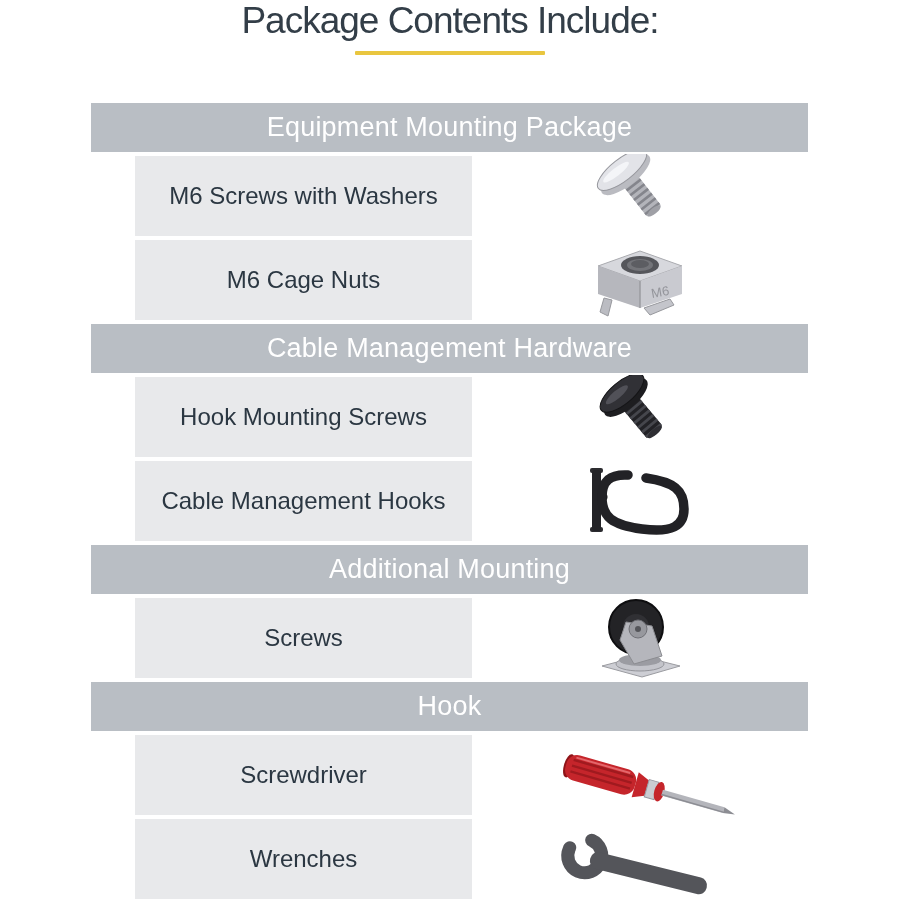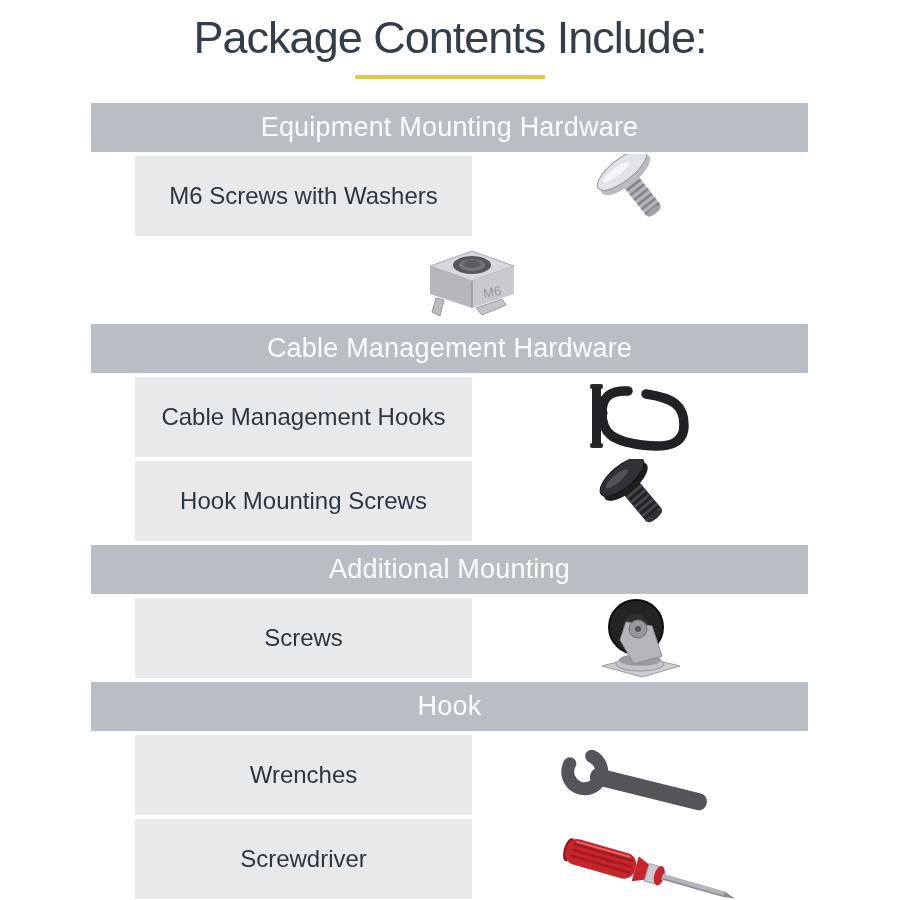--- a/index.html
+++ b/index.html
@@ -2,23 +2,23 @@
 <html><head>
 <meta charset="utf-8">
 <style>
   html,body{margin:0;padding:0;}
   body{
     width:900px;height:900px;background:#ffffff;
     font-family:"Liberation Sans", sans-serif;
     position:relative;overflow:hidden;
   }
   .title{
-    margin:12px;padding-top:1px;
+    margin:0;padding-top:1px;
     text-align:center;
-    font-size:45px;font-weight:300;letter-spacing:-1px;
+    font-size:37px;font-weight:300;letter-spacing:-1px;
     color:#333e48;line-height:1.1;
   }
   .title-rule{
     width:190px;height:4px;background:#e9c63f;
     margin:9px auto 0 auto;border-radius:1px;
   }
   .contents-table{
     position:absolute;left:91px;top:103px;width:717px;
   }
   .section-header{
@@ -45,82 +45,83 @@
   .item-image svg{display:block;}
 </style>
 </head>
 <body>
 
 <h1 class="title">Package Contents Include:</h1>
 <div class="title-rule"></div>
 
 <div class="contents-table">
 
-  <div class="section-header">Equipment Mounting Hardware</div>
+  <div class="section-header">Equipment Mounting Package</div>
 
   <div class="item-row">
     <div class="item-label">M6 Screws with Washers</div>
     <div class="item-image">
       <svg width="200" height="84" viewBox="0 0 200 84">
         <g transform="translate(82,16) rotate(-38)">
           <rect x="-9" y="6" width="18" height="47" rx="3" fill="#b3b4ba"></rect>
           <path stroke="#84858c" stroke-width="2.6" d="M-9 13 h18 M-9 19 h18 M-9 25 h18 M-9 31 h18 M-9 37 h18 M-9 43 h18 M-9 49 h18"></path>
           <ellipse cx="0" cy="52" rx="8" ry="3" fill="#9fa0a6"></ellipse>
           <ellipse cx="0" cy="6" rx="30" ry="11" fill="#babbc1"></ellipse>
           <ellipse cx="0" cy="0" rx="30" ry="11" fill="#e2e3e8" stroke="#96979d" stroke-width="1"></ellipse>
           <ellipse cx="-6" cy="-2" rx="16" ry="4" fill="#f4f5f8"></ellipse>
         </g>
       </svg>
     </div>
   </div>
 
   <div class="item-row">
+    <div class="item-label">M6 Cage Nuts</div>
     <div class="item-image">
       <svg width="200" height="84" viewBox="0 0 200 84">
         <polygon points="58,28 100,13 142,28 100,43" fill="#d7d8dd" stroke="#a9aaaf" stroke-width="1"></polygon>
         <ellipse cx="100" cy="27" rx="19" ry="9" fill="#55565b"></ellipse>
         <ellipse cx="100" cy="27" rx="13" ry="6" fill="#737479"></ellipse>
         <ellipse cx="100" cy="26" rx="9" ry="4" fill="#5c5d62"></ellipse>
         <polygon points="58,28 58,56 100,70 100,43" fill="#b6b7bd"></polygon>
         <polygon points="100,43 100,70 142,56 142,28" fill="#c9cad0"></polygon>
         <line x1="100" y1="43" x2="100" y2="70" stroke="#9a9ba0" stroke-width="1.5"></line>
         <text x="112" y="60" font-size="13" fill="#94959b" font-family="Liberation Sans, sans-serif" transform="rotate(-10 112 60)">M6</text>
         <polygon points="64,60 60,74 68,78 72,62" fill="#bbbcc2" stroke="#97989d" stroke-width="1"></polygon>
         <polygon points="104,70 130,61 134,67 110,77" fill="#c4c5cb" stroke="#97989d" stroke-width="1"></polygon>
       </svg>
     </div>
   </div>
 
   <div class="section-header">Cable Management Hardware</div>
 
   <div class="item-row">
-    <div class="item-label">Cable Management Hooks</div>
-    <div class="item-image">
-      <svg width="200" height="84" viewBox="0 0 200 84">
-        <rect x="50" y="9" width="13" height="5" rx="2" fill="#2c2c30"></rect>
-        <rect x="50" y="68" width="13" height="5" rx="2" fill="#2c2c30"></rect>
-        <rect x="52" y="11" width="9" height="61" rx="3" fill="#232327"></rect>
-        <circle cx="64" cy="38" r="3.5" fill="#0f0f10"></circle>
-        <path d="M 88 16 C 70 15 62 22 62 38 C 62 58 72 66 102 70 C 132 74 144 67 144 50 C 144 31 134 23 106 19" stroke="#222226" stroke-width="9.5" fill="none" stroke-linecap="round"></path>
-      </svg>
-    </div>
-  </div>
-
-  <div class="item-row">
     <div class="item-label">Hook Mounting Screws</div>
     <div class="item-image">
       <svg width="200" height="84" viewBox="0 0 200 84">
         <g transform="translate(82,18) rotate(-40)">
           <rect x="-10" y="6" width="20" height="46" rx="4" fill="#222226"></rect>
           <path stroke="#45464c" stroke-width="2.8" d="M-10 13 h20 M-10 19 h20 M-10 25 h20 M-10 31 h20 M-10 37 h20 M-10 43 h20 M-10 49 h20"></path>
           <ellipse cx="0" cy="51" rx="9" ry="3" fill="#2e2e33"></ellipse>
           <ellipse cx="0" cy="6" rx="27" ry="11" fill="#1d1d20"></ellipse>
           <ellipse cx="0" cy="0" rx="27" ry="11" fill="#313136" stroke="#141416" stroke-width="1"></ellipse>
           <ellipse cx="-5" cy="-2" rx="14" ry="4" fill="#515158"></ellipse>
         </g>
+      </svg>
+    </div>
+  </div>
+
+  <div class="item-row">
+    <div class="item-label">Cable Management Hooks</div>
+    <div class="item-image">
+      <svg width="200" height="84" viewBox="0 0 200 84">
+        <rect x="50" y="9" width="13" height="5" rx="2" fill="#2c2c30"></rect>
+        <rect x="50" y="68" width="13" height="5" rx="2" fill="#2c2c30"></rect>
+        <rect x="52" y="11" width="9" height="61" rx="3" fill="#232327"></rect>
+        <circle cx="64" cy="38" r="3.5" fill="#0f0f10"></circle>
+        <path d="M 88 16 C 70 15 62 22 62 38 C 62 58 72 66 102 70 C 132 74 144 67 144 50 C 144 31 134 23 106 19" stroke="#222226" stroke-width="9.5" fill="none" stroke-linecap="round"></path>
       </svg>
     </div>
   </div>
 
   <div class="section-header">Additional Mounting</div>
 
   <div class="item-row">
     <div class="item-label">Screws</div>
     <div class="item-image">
       <svg width="200" height="84" viewBox="0 0 200 84">
@@ -133,44 +134,44 @@
         <path d="M 86 26 L 112 30 L 122 60 L 94 68 L 80 44 Z" fill="#b5b6bc" stroke="#8b8c91" stroke-width="1"></path>
         <circle cx="98" cy="33" r="9" fill="#97989e" stroke="#6f7076" stroke-width="1"></circle>
         <circle cx="98" cy="33" r="3" fill="#54555a"></circle>
       </svg>
     </div>
   </div>
 
   <div class="section-header">Hook</div>
 
   <div class="item-row">
-    <div class="item-label">Wrenches</div>
-    <div class="item-image">
-      <svg width="200" height="84" viewBox="0 0 200 84">
-        <g transform="translate(36,16) rotate(14)">
-          <circle cx="14" cy="20" r="17" fill="none" stroke="#54555a" stroke-width="13" stroke-dasharray="81 26" stroke-linecap="round" transform="rotate(-80 14 20)"></circle>
-          <rect x="20" y="13" width="120" height="17" rx="8" fill="#54555a"></rect>
-        </g>
-      </svg>
-    </div>
-  </div>
-
-  <div class="item-row">
     <div class="item-label">Screwdriver</div>
     <div class="item-image">
       <svg width="200" height="84" viewBox="0 0 200 84">
         <g transform="translate(26,32) rotate(16)">
           <ellipse cx="3" cy="0" rx="5" ry="12" fill="#8e1418"></ellipse>
           <rect x="0" y="-13" width="72" height="26" rx="11" fill="#c5252b"></rect>
           <path stroke="#a01a1f" stroke-width="2.4" d="M6 -7 H68 M6 -1 H68 M6 5 H68"></path>
           <path stroke="#e4666b" stroke-width="2" d="M8 -10 H64"></path>
           <polygon points="72,-13 84,-8 84,8 72,13" fill="#c5252b"></polygon>
           <rect x="84" y="-9" width="10" height="18" fill="#caccd2" stroke="#9597a0" stroke-width="1"></rect>
           <ellipse cx="97" cy="0" rx="5" ry="10" fill="#c5252b"></ellipse>
           <rect x="100" y="-3" width="64" height="6" fill="#b4b5bb"></rect>
           <path d="M100 2 H164" stroke="#8c8d93" stroke-width="1.4"></path>
           <polygon points="164,-3 176,1 164,3" fill="#8c8d93"></polygon>
         </g>
       </svg>
     </div>
   </div>
 
+  <div class="item-row">
+    <div class="item-label">Wrenches</div>
+    <div class="item-image">
+      <svg width="200" height="84" viewBox="0 0 200 84">
+        <g transform="translate(36,16) rotate(14)">
+          <circle cx="14" cy="20" r="17" fill="none" stroke="#54555a" stroke-width="13" stroke-dasharray="81 26" stroke-linecap="round" transform="rotate(-80 14 20)"></circle>
+          <rect x="20" y="13" width="120" height="17" rx="8" fill="#54555a"></rect>
+        </g>
+      </svg>
+    </div>
+  </div>
+
 </div>
 
 </body></html>

